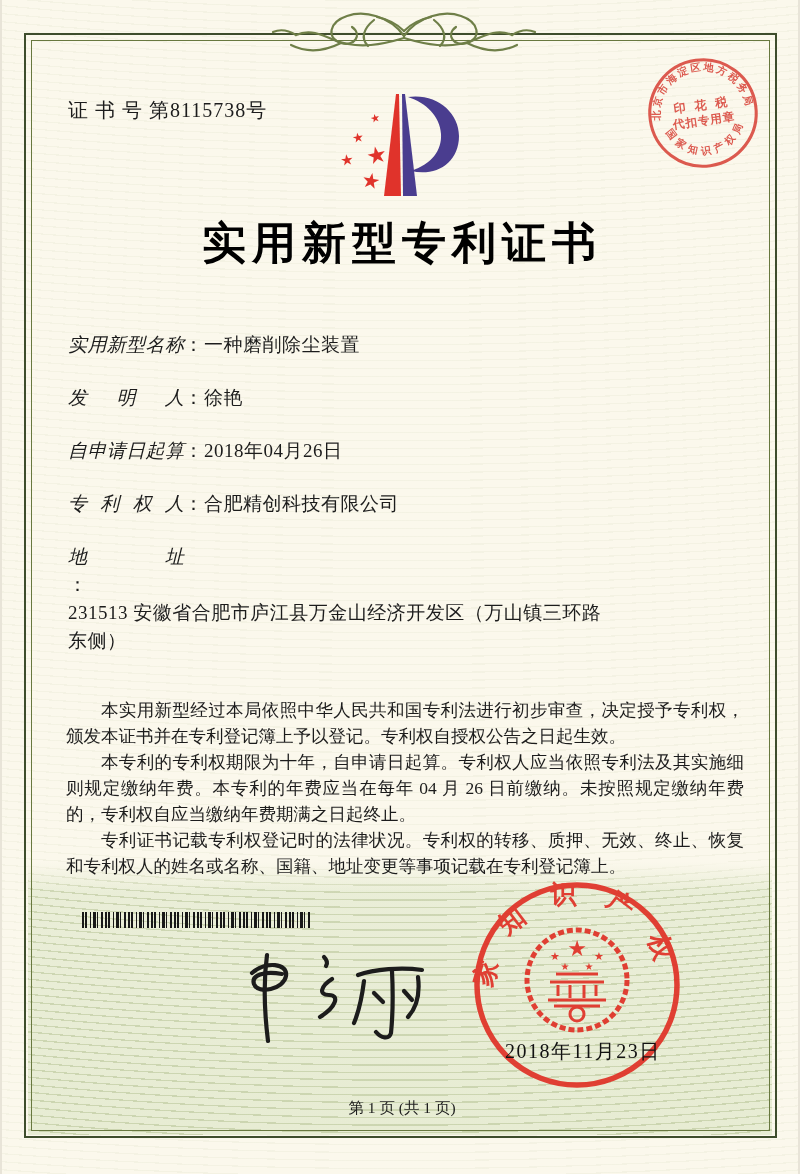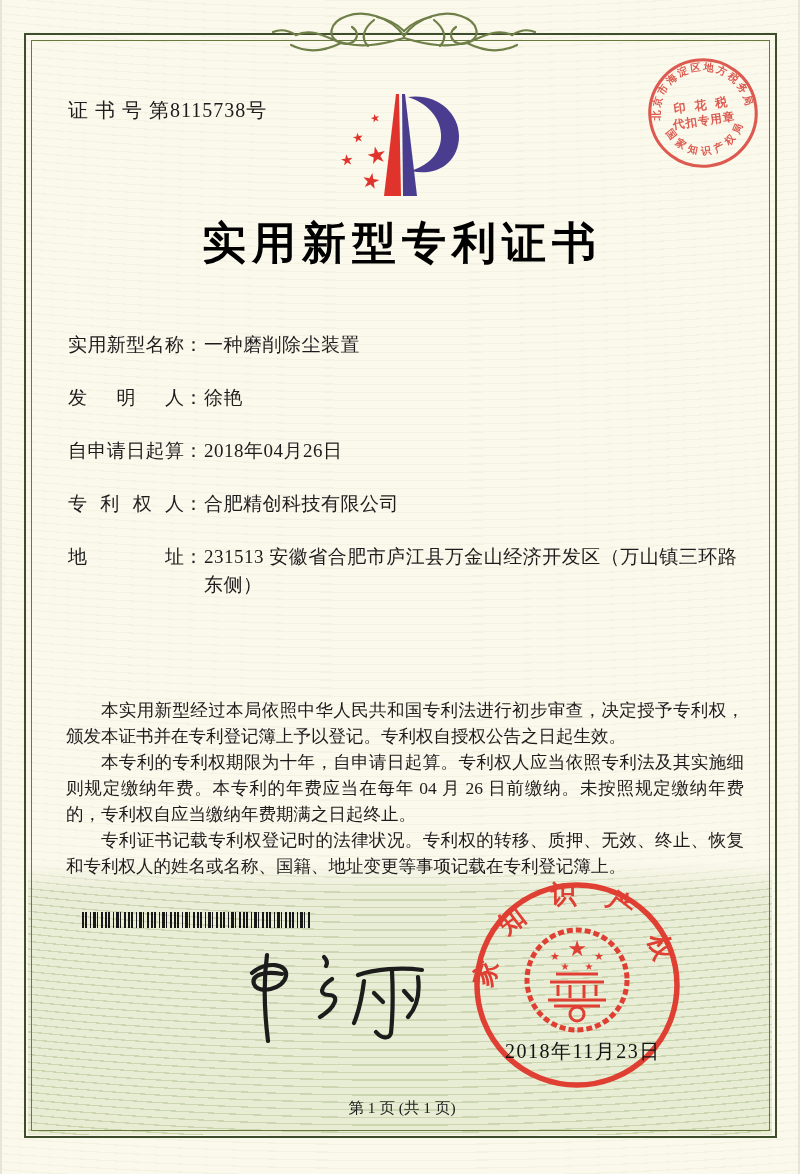--- a/index.html
+++ b/index.html
@@ -25,22 +25,22 @@
   .frame-outer{position:absolute;left:22px;right:21px;top:33px;bottom:36px;border:2.5px solid #3e4d2c;}
   .frame-inner{position:absolute;left:29px;right:28px;top:40px;bottom:43px;border:1px solid #68783f;}
   .ornament{position:absolute;left:256px;top:6px;width:292px;height:60px;}
   .cert-no{position:absolute;left:66px;top:97px;font-size:20px;letter-spacing:1px;}
   .logo{position:absolute;left:333px;top:84px;width:150px;height:117px;}
   .title{position:absolute;left:0;width:800px;top:214px;text-align:center;
     font-size:44px;font-weight:bold;letter-spacing:6px;color:#000;
     font-family:Liberation Mono, monospace;}
   .fields{position:absolute;left:66px;top:331px;width:676px;font-size:19px;}
   .frow{position:relative;line-height:27px;margin-bottom:26px;white-space:nowrap;}
-  .frow.addr{white-space:normal;margin-bottom:2px;display:flex;line-height:28px;}
-  .flabel{display:inline-block;width:116px;text-align:justify;text-align-last:justify;vertical-align:top;}
+  .frow.addr{white-space:normal;margin-bottom:2px;display:flex;line-height:28px;flex-direction:column;}
+  .flabel{display:inline-block;width:116px;text-align:justify;text-align-last:justify;vertical-align:top;font-style:italic;}
   .fcolon{display:inline-block;width:20px;vertical-align:top;}
   .fvalue{letter-spacing:0.5px;}
   .frow.addr .fvalue{display:inline-block;max-width:534px;white-space:normal;}
   .rightpair{position:absolute;left:392px;top:0;white-space:nowrap;}
   .paras{position:absolute;left:64px;top:697px;width:678px;font-size:17.5px;line-height:26px;text-align:justify;}
   .paras p{margin:0;text-indent:2em;}
   .barcode{position:absolute;left:80px;top:912px;width:228px;height:16px;
     background:repeating-linear-gradient(90deg,
       #181818 0 2px,rgba(0,0,0,0) 2px 3px,
       #181818 3px 5px,rgba(0,0,0,0) 5px 8px,

